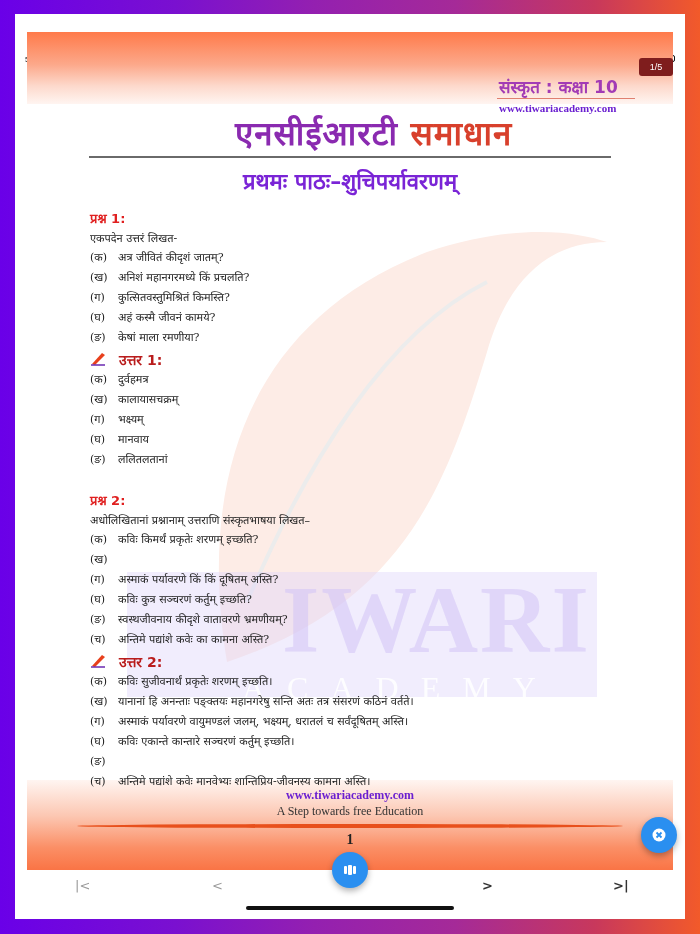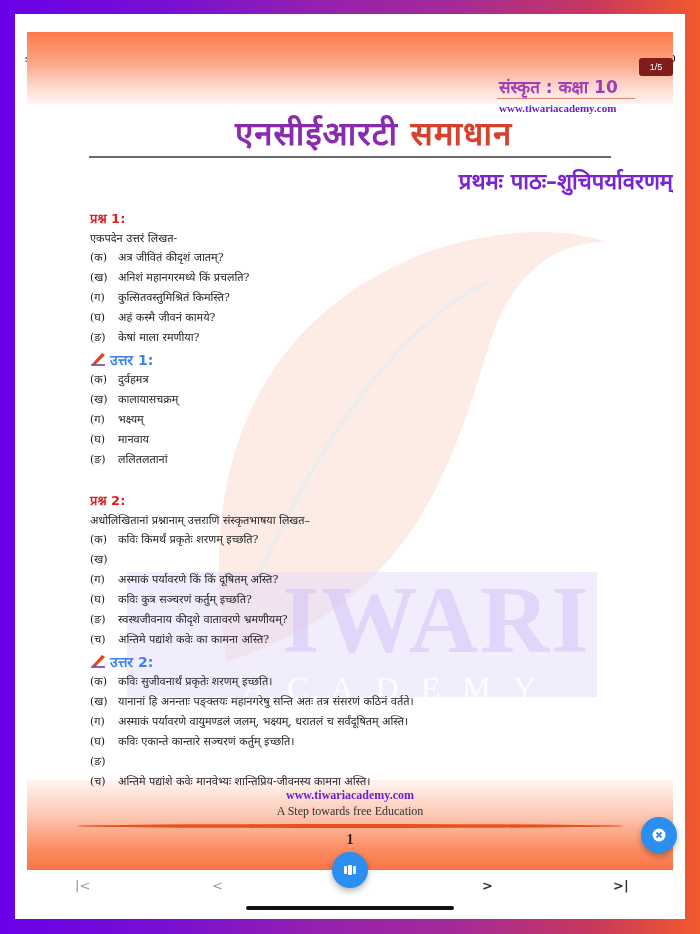--- a/index.html
+++ b/index.html
@@ -74,32 +74,32 @@
     position: absolute; left: 172px; top: 78px;
     font-size: 33px; font-weight: bold; letter-spacing: 1px;
     color: #8a2ab0;
     margin-left: 36px;
   }
   .main-title .tail { color: #d8402c; }
   .title-rule {
     position: absolute; left: 62px; top: 124px; width: 522px; height: 2px; background: #6a6a6a;
   }
   .chapter-title {
-    position: absolute; left: 0; top: 133px; width: 646px; text-align: right;
+    position: absolute; left: 0; top: 133px; width: 646px; text-align: center;
     font-size: 22px; font-weight: bold; color: #7a24d6;
   }
   .content {
     position: absolute; left: 63px; top: 176px; width: 560px;
     font-family: "DejaVu Serif", serif; font-size: 11px; color: #222;
   }
   .q-heading { color: #e02020; font-weight: bold; font-size: 13px; height: 21px; line-height: 21px; font-family: "DejaVu Sans", sans-serif; }
   .instruction { font-weight: normal; height: 19px; line-height: 19px; }
   .line { height: 20px; line-height: 20px; white-space: nowrap; display: flex; }
   .line .marker { width: 28px; flex: none; }
-  .ans-heading { display: flex; align-items: center; gap: 4px; font-size: 14px; font-weight: bold; color: #3b82f6; height: 22px; font-family: "DejaVu Sans", sans-serif; }
+  .ans-heading { display: flex; align-items: center; gap: 13px; font-size: 14px; font-weight: bold; color: #b91c1c; height: 22px; font-family: "DejaVu Sans", sans-serif; }
   .spacer { height: 20px; }
 
   .footer-site {
     position: absolute; left: 0; top: 756px; width: 646px; text-align: center;
     font-family: "Liberation Serif", serif; font-weight: bold; font-size: 12px; color: #6a1fd0;
   }
   .footer-tagline {
     position: absolute; left: 0; top: 772px; width: 646px; text-align: center;
     font-family: "Liberation Serif", serif; font-size: 12px; color: #333;
   }

